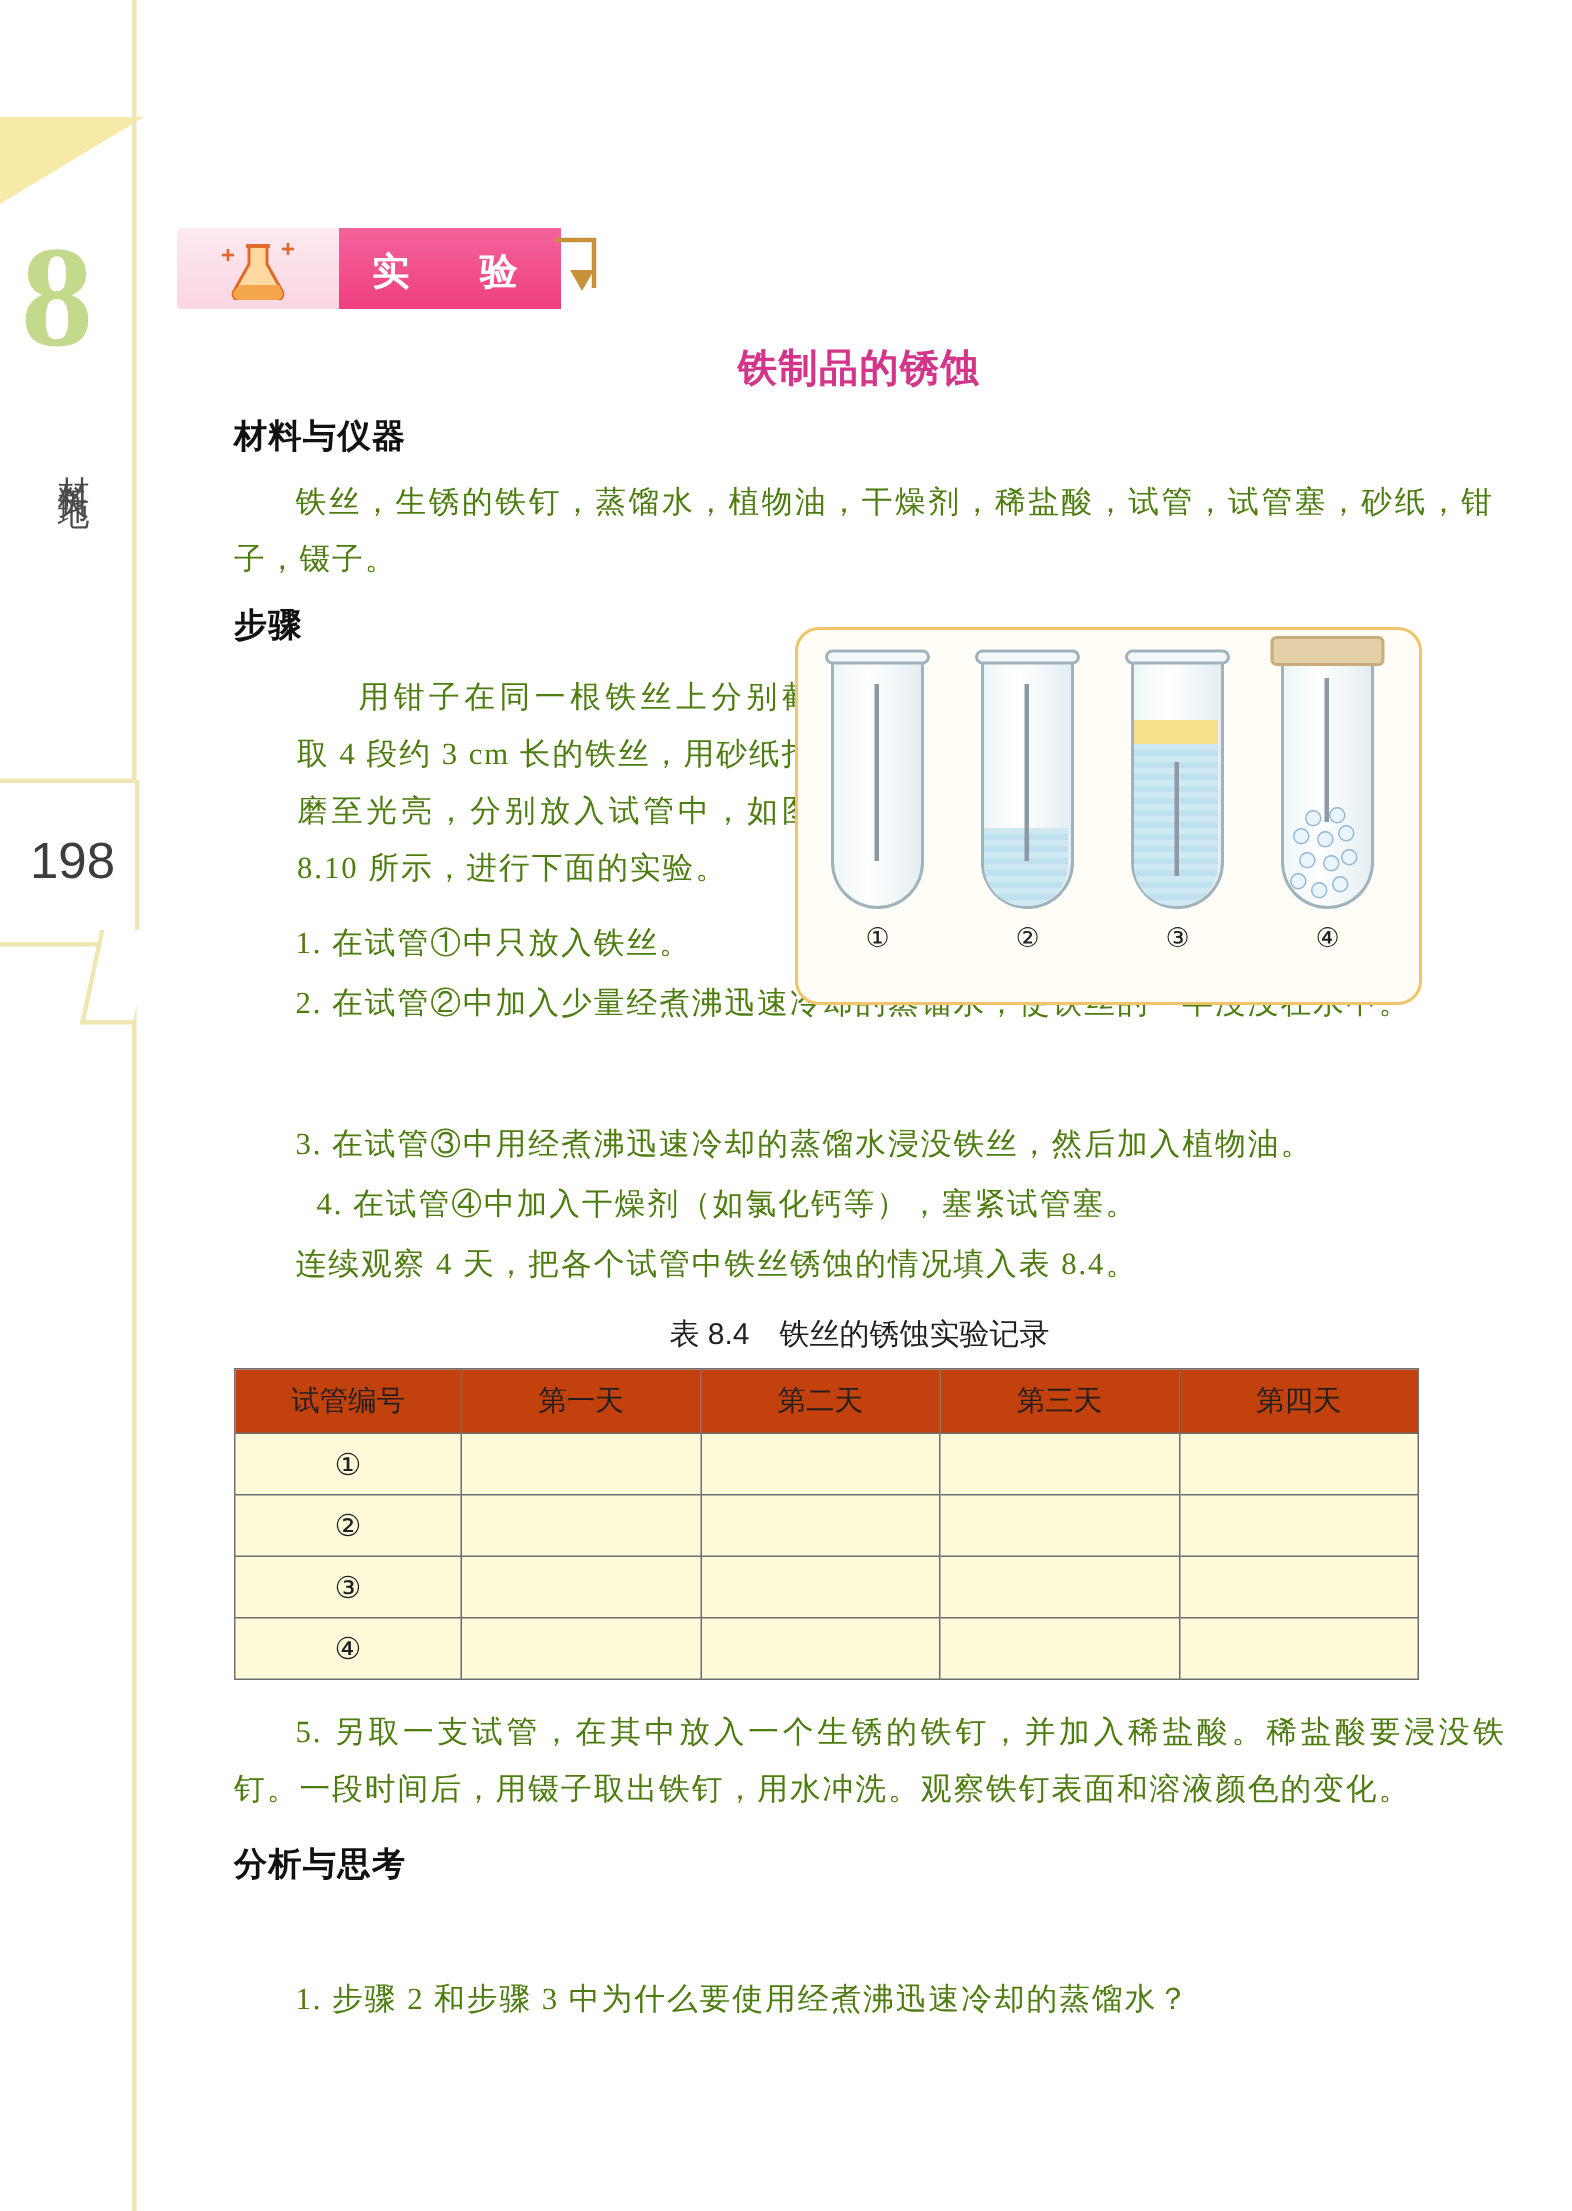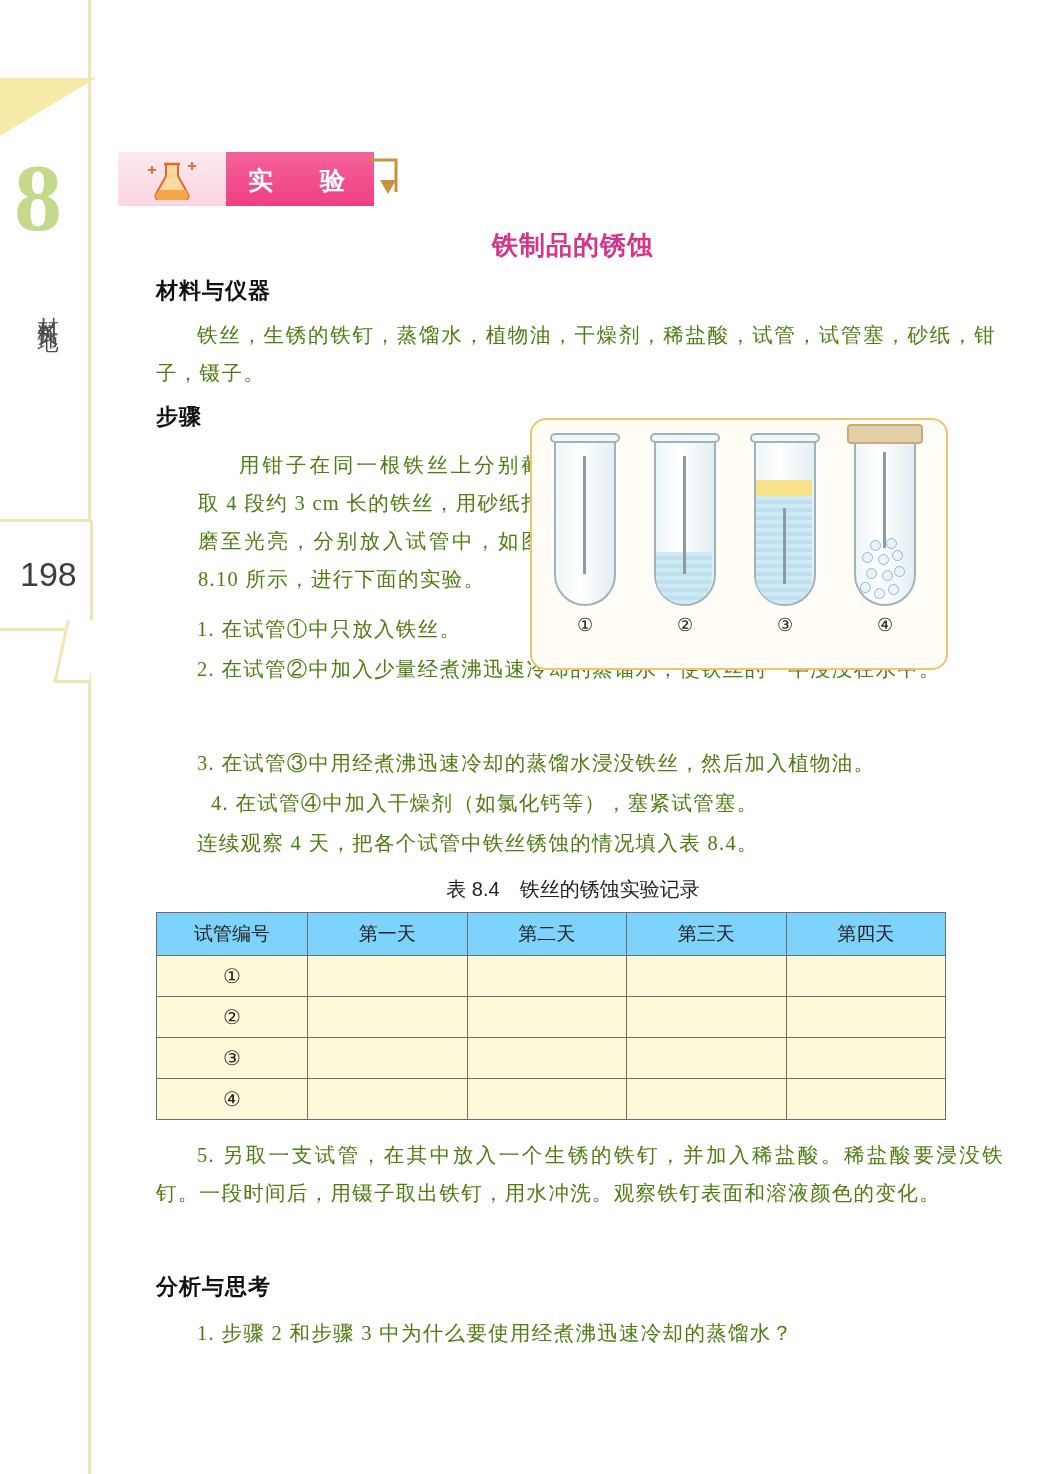--- a/index.html
+++ b/index.html
@@ -183,21 +183,21 @@
     position:absolute;left:0;top:876px;width:910px;text-align:center;
     font-size:20px;font-weight:400;
     font-family:"Liberation Sans","DejaVu Sans",sans-serif;
   }
   table.rec{
     position:absolute;left:38px;top:912px;
     width:790px;border-collapse:collapse;
     font-size:19px;
   }
   table.rec th{
-    background:#7dd3fc;border:1.5px solid #6e6e6e;
+    background:#c2410c;border:1.5px solid #6e6e6e;
     height:40px;font-weight:400;
     font-family:Liberation Sans, sans-serif;
   }
   table.rec td{
     background:#fdf9d9;border:1.5px solid #6e6e6e;
     height:38px;text-align:center;
   }
   table.rec td.idx{width:148px;}
   .circ{font-size:20px;}
 </style>
@@ -339,16 +339,16 @@
         <td></td>
         <td></td>
         <td></td>
         <td></td>
       </tr>
     </tbody>
   </table>
 
   <p class="p indent" style="left:38px;top:1136px;width:848px;">5. 另取一支试管，在其中放入一个生锈的铁钉，并加入稀盐酸。稀盐酸要浸没铁钉。一段时间后，用镊子取出铁钉，用水冲洗。观察铁钉表面和溶液颜色的变化。</p>
 
-  <h3 class="sec" style="left:38px;top:1272px;">分析与思考</h3>
+  <h3 class="sec" style="left:38px;top:1228px;">分析与思考</h3>
   <p class="p indent" style="left:38px;top:1314px;width:848px;">1. 步骤 2 和步骤 3 中为什么要使用经煮沸迅速冷却的蒸馏水？</p>
 
 </div>
 
 </body></html>

